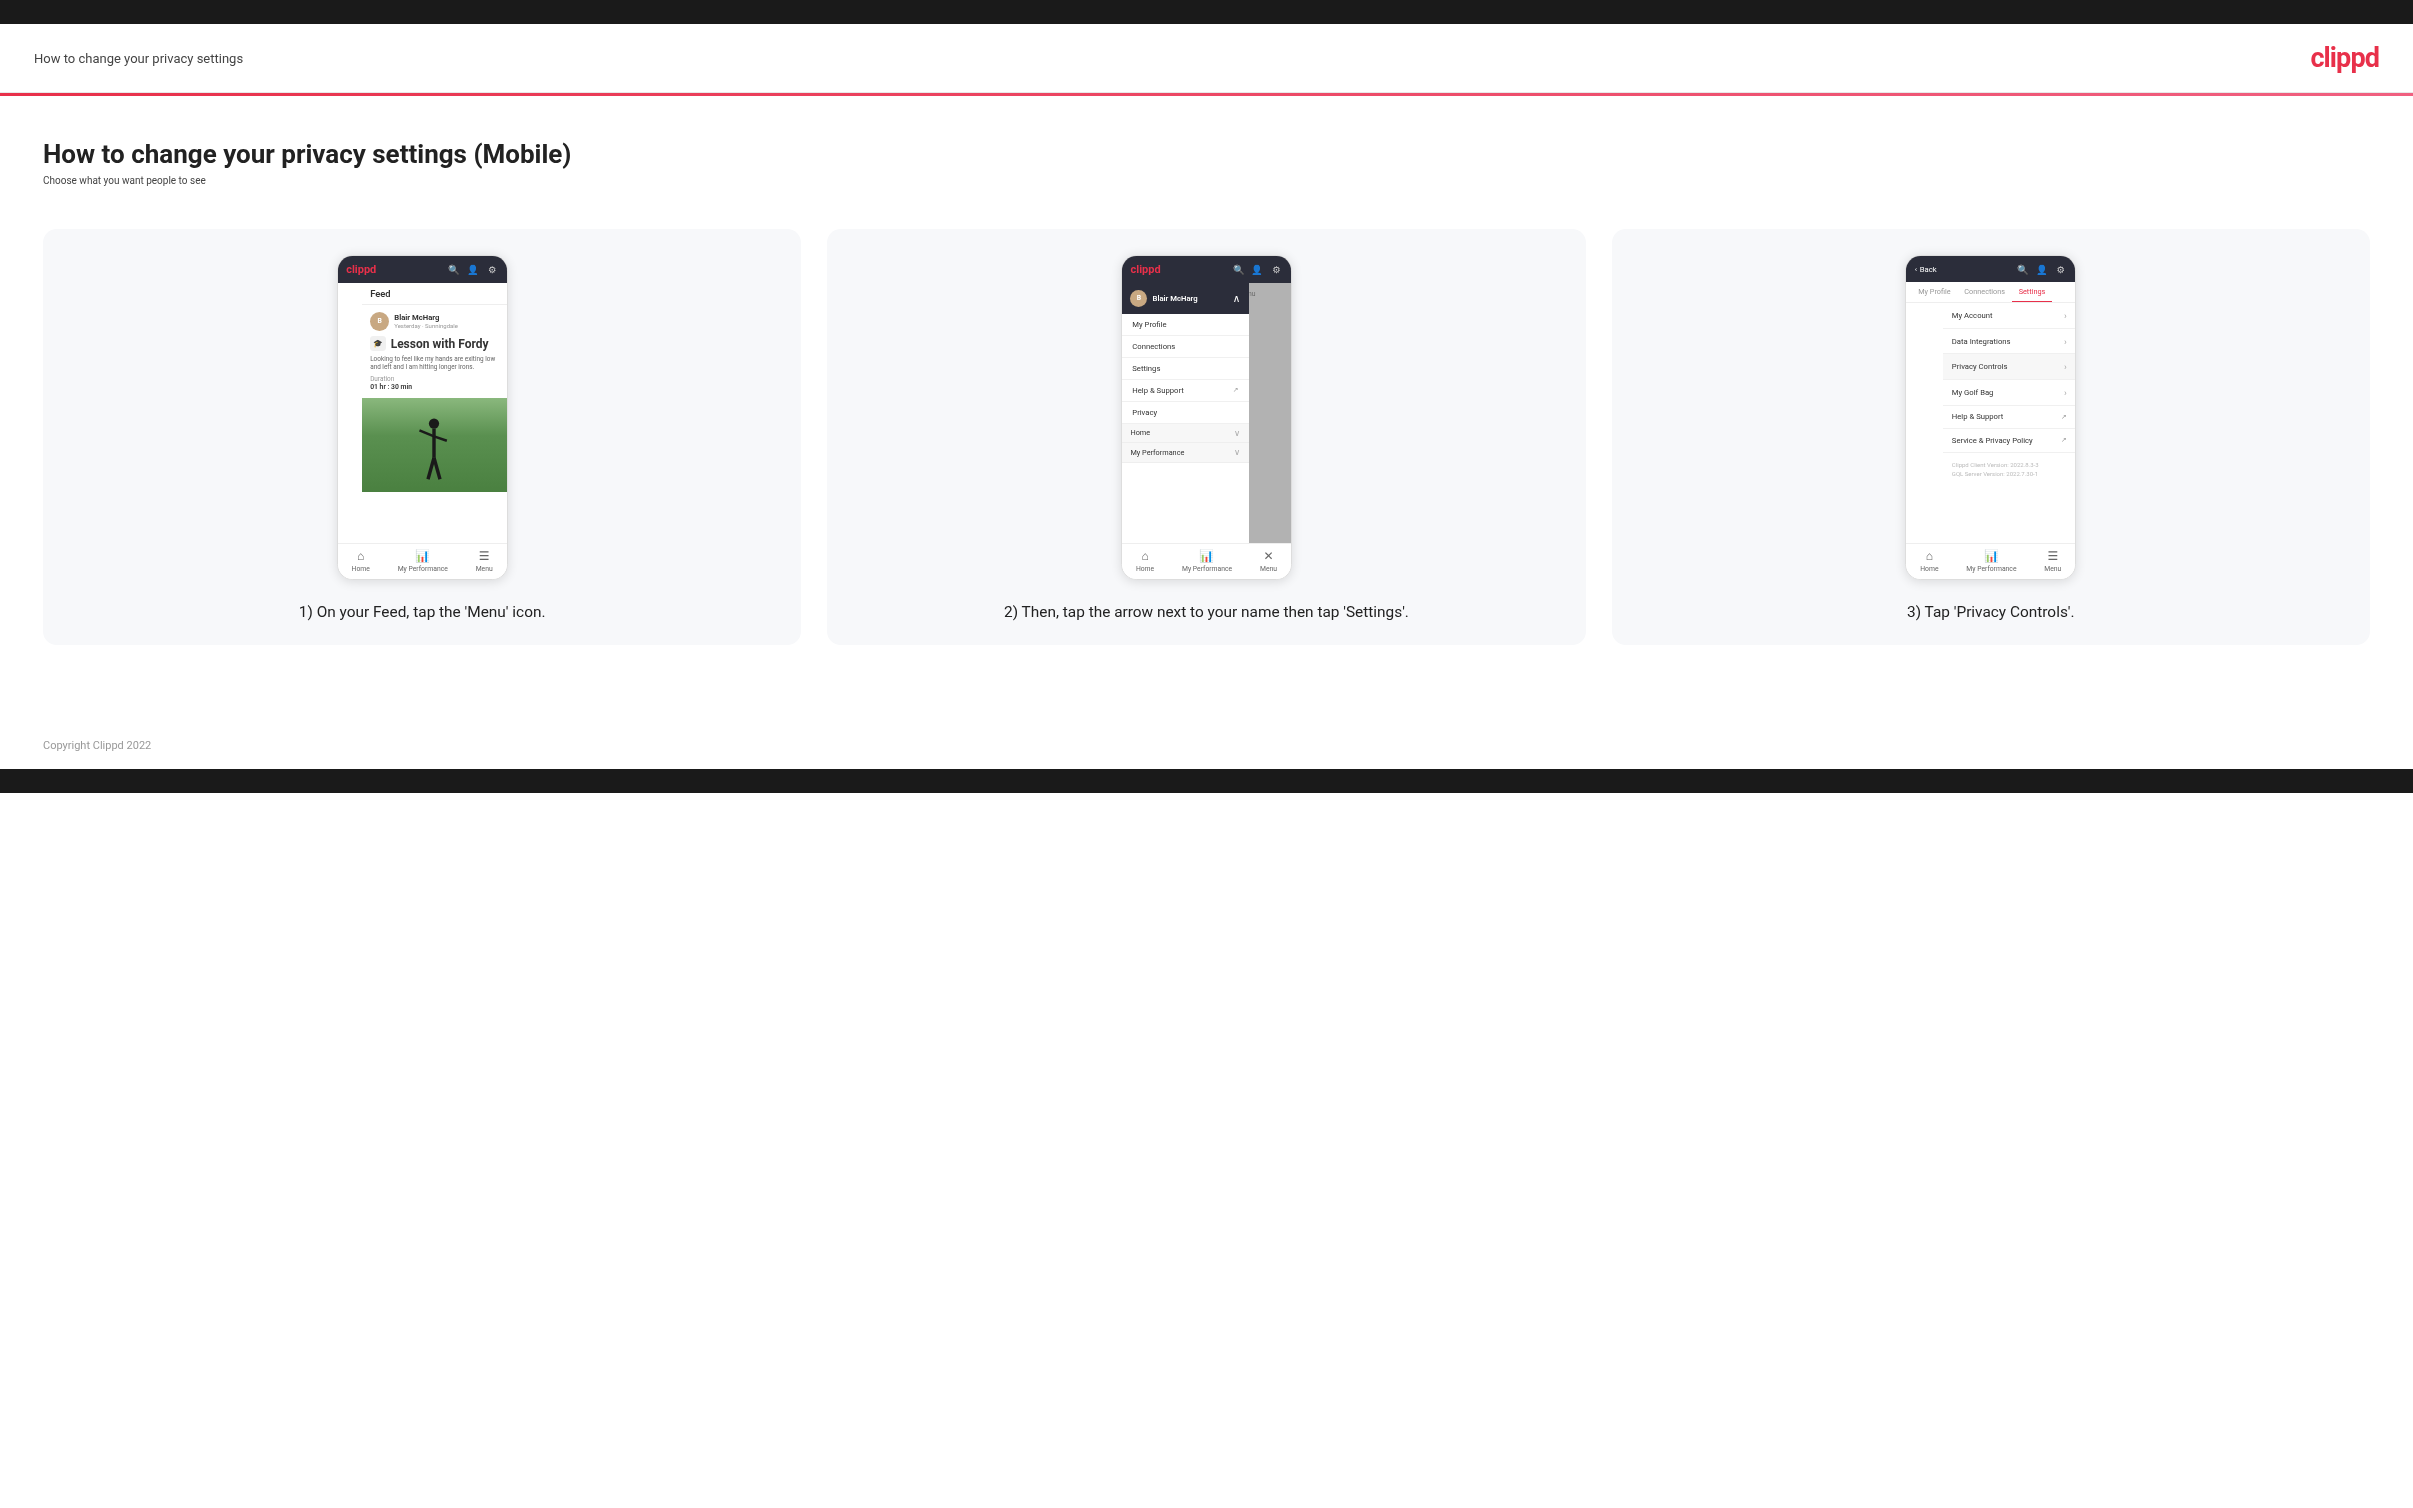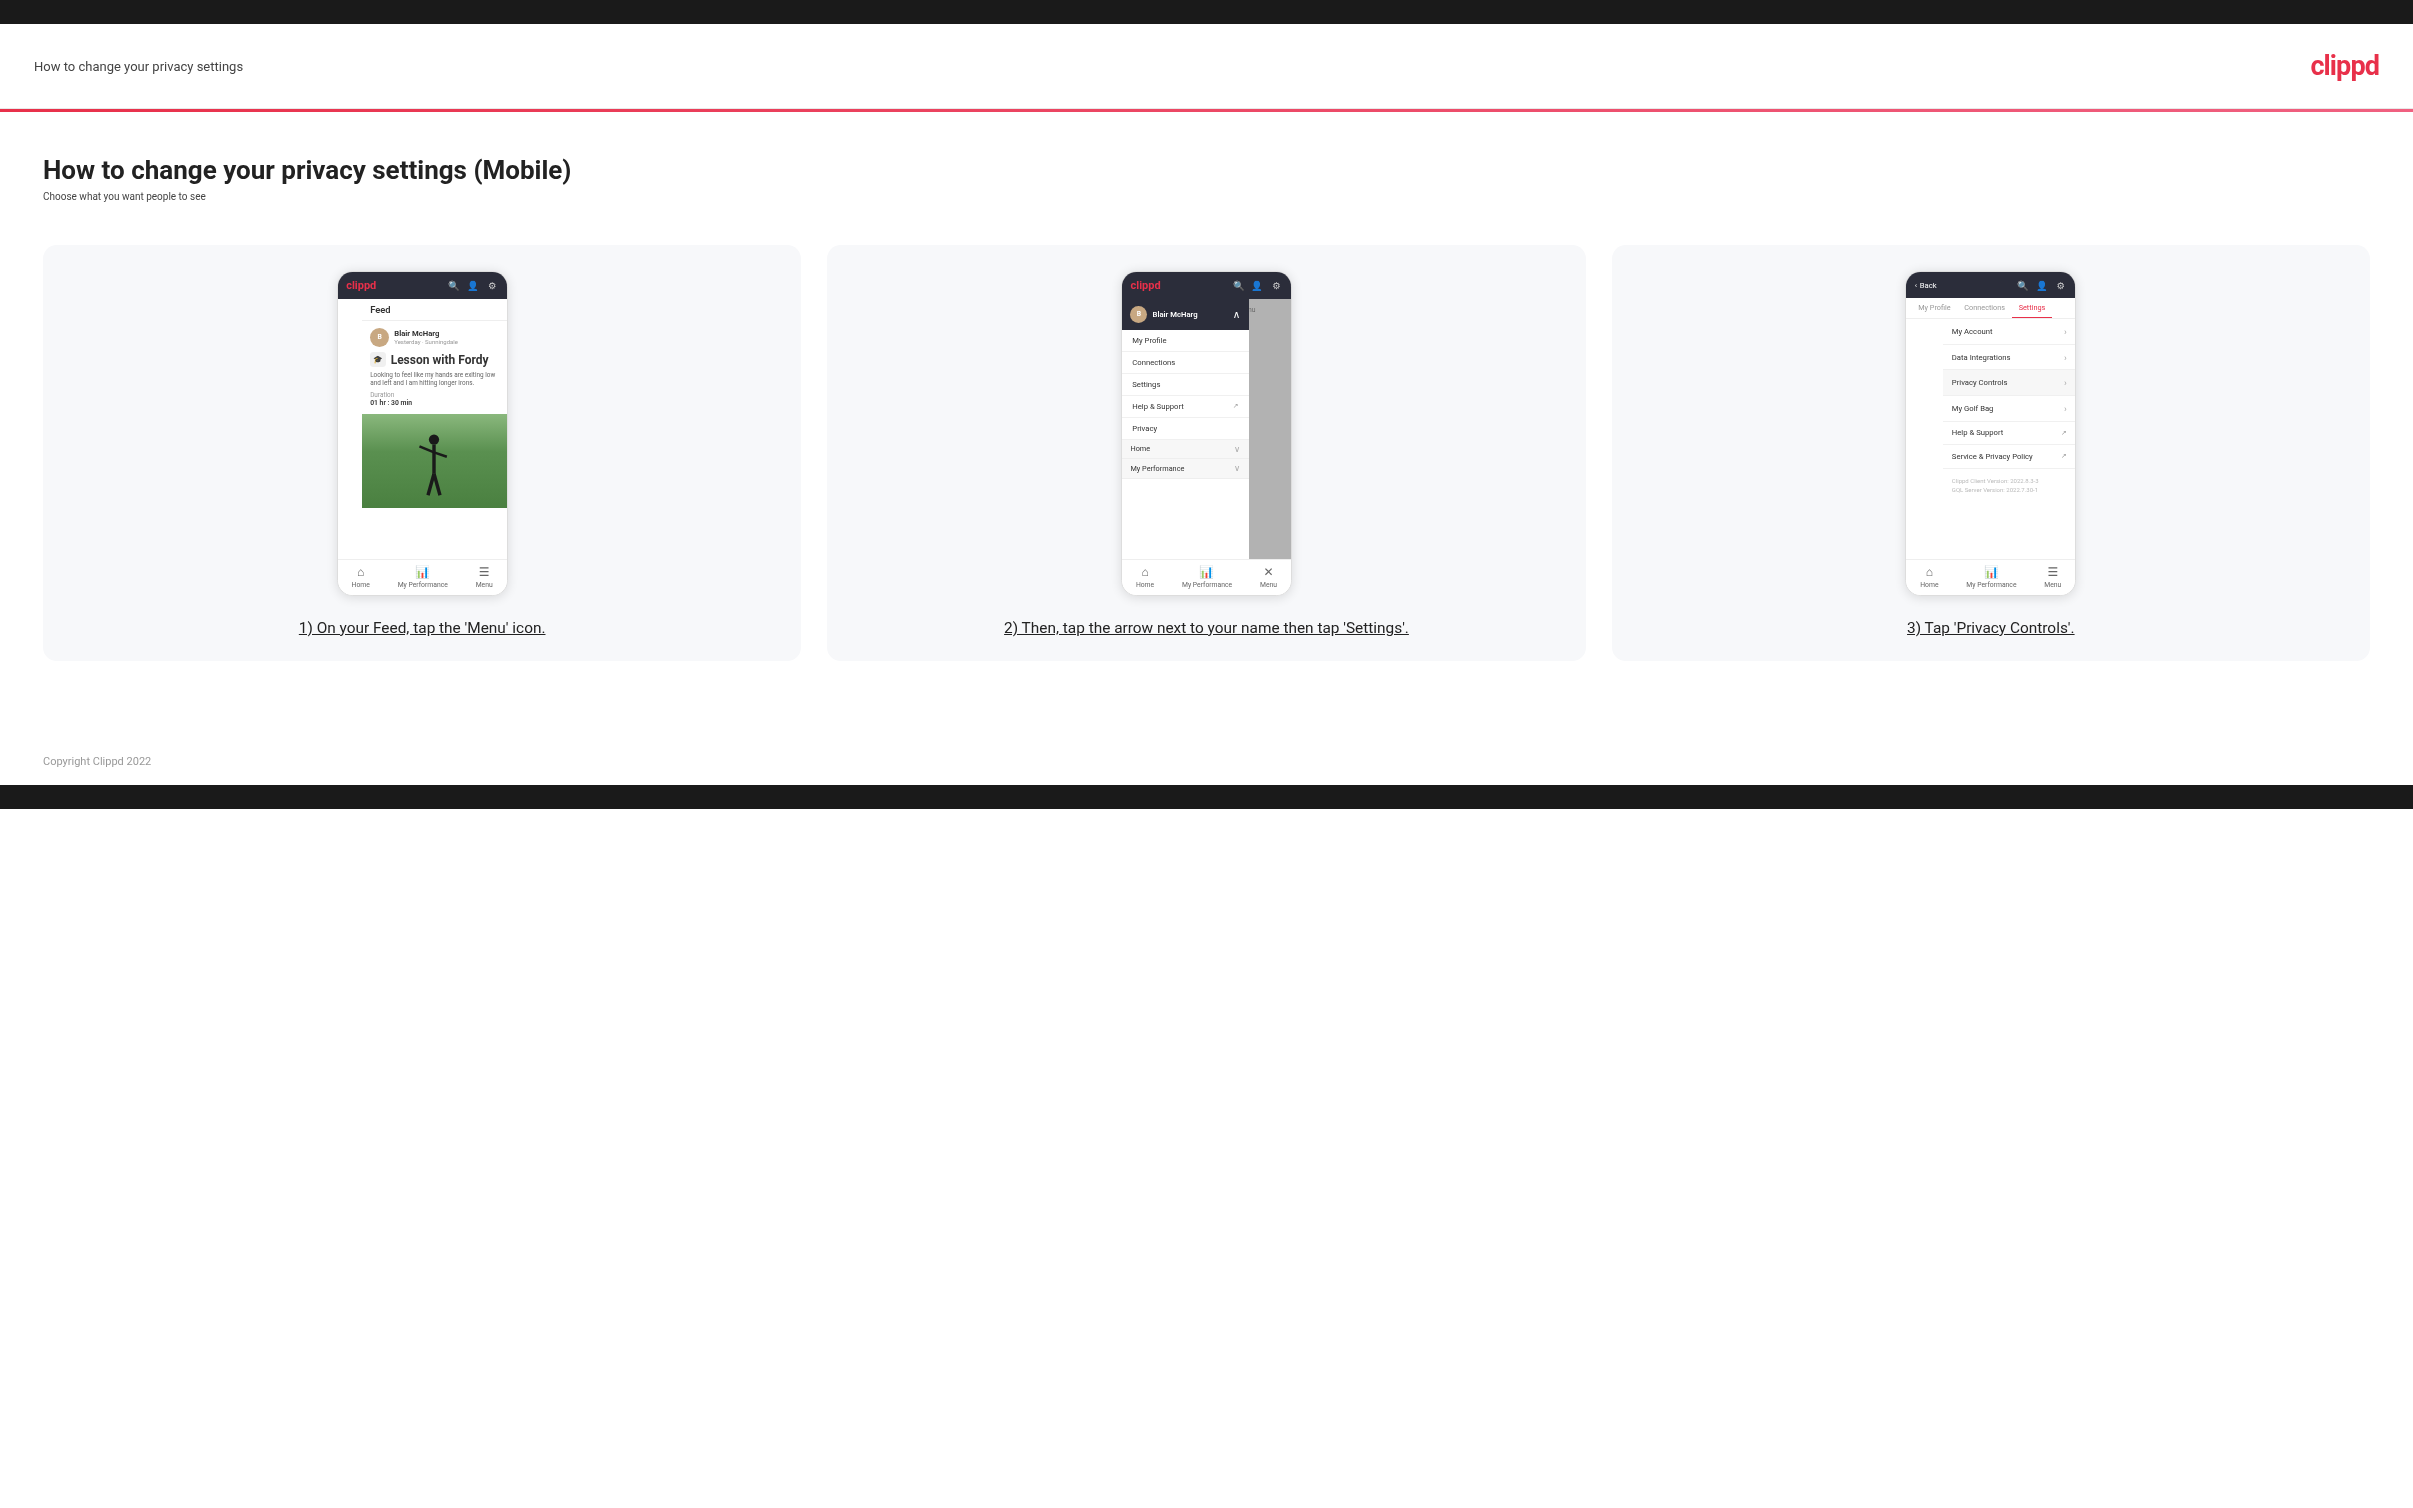--- a/index.html
+++ b/index.html
@@ -15,21 +15,21 @@
       background: #1a1a1a;
       height: 24px;
       width: 100%;
     }
 
     
     .header {
       display: flex;
       align-items: center;
       justify-content: space-between;
-      padding: 26px 34px;
+      padding: 18px 34px;
       border-bottom: 1.7px solid #e8e8e8;
     }
     .header-title {
       font-size: 13px;
       color: #444;
     }
     .logo {
       font-size: 27px;
       font-weight: 700;
       color: #e8304a;
@@ -76,21 +76,20 @@
       flex-direction: column;
       align-items: center;
     }
 
     .step-description {
       font-size: 15.4px;
       color: #222;
       text-align: center;
       margin-top: 20.5px;
       line-height: 1.5;
-      text-decoration: underline;
     }
 
     
     .phone-mockup {
       width: 171px;
       height: 325px;
       background: #fff;
       border-radius: 15.4px;
       overflow: hidden;
       box-shadow: 0 1.7px 10.3px rgba(0,0,0,0.12);

